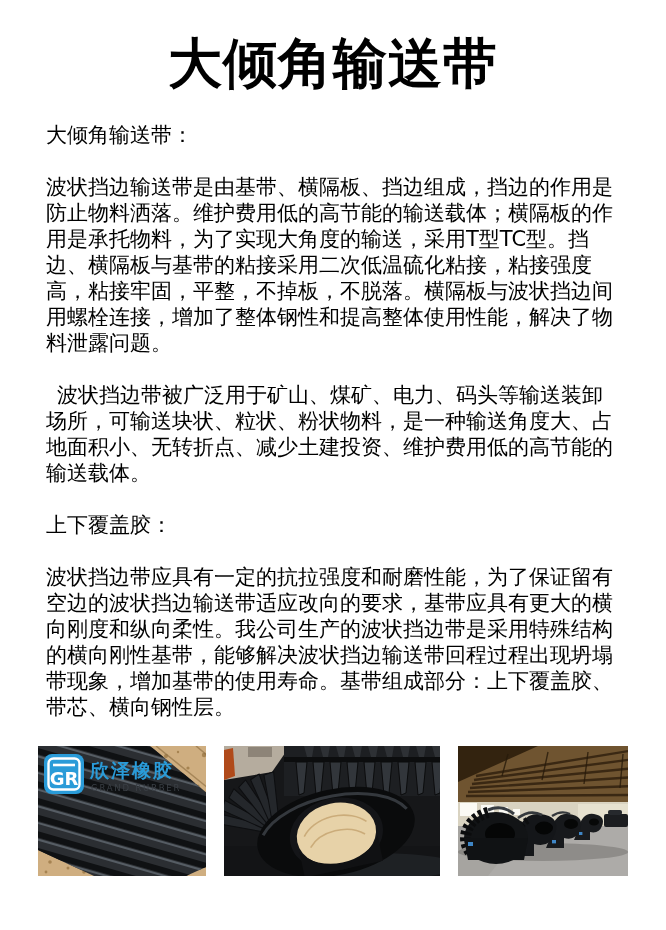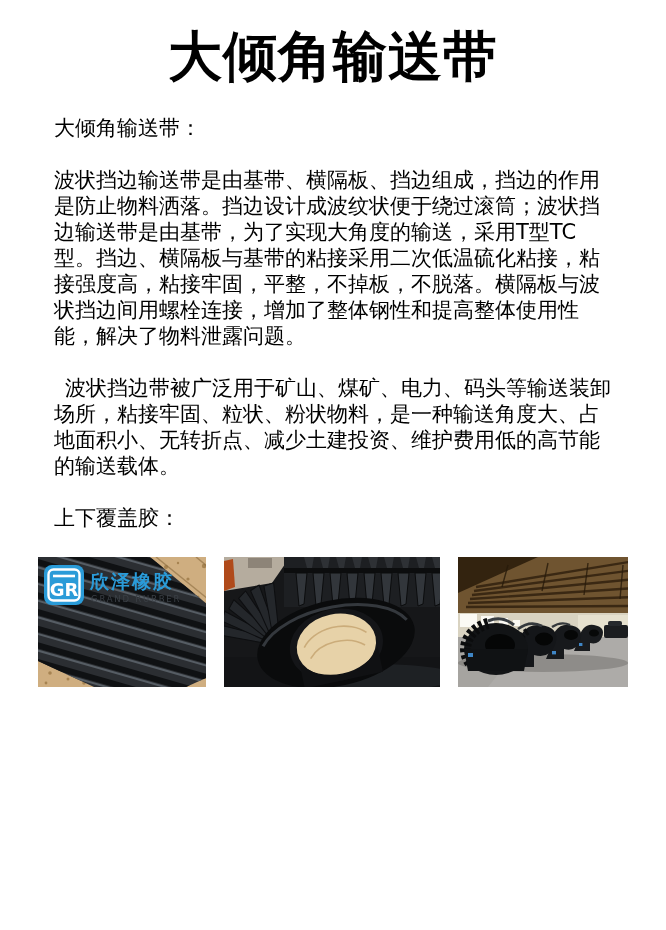--- a/index.html
+++ b/index.html
@@ -2,31 +2,31 @@
 <html><head>
 <meta charset="utf-8">
 <style>
   html,body{margin:0;padding:0;}
   body{
     width:666px;height:930px;background:#ffffff;color:#000;
     font-family:"DejaVu Sans","Liberation Sans",sans-serif;
     overflow:hidden;position:relative;
   }
   .page-title{
-    margin:0;padding-top:25px;
+    margin:0;padding-top:32px;
     text-align:center;
     font-size:54px;line-height:64px;font-weight:700;
     letter-spacing:1px;color:#000;
   }
   .content{
     margin:0 38px;
     font-size:21px;line-height:26px;
     word-break:break-all;
   }
-  .content p{margin:26px 16px;}
+  .content p{margin:26px 8px;}
   .content p.indent1{text-indent:11px;}
   .photo-row{
     margin:12px 38px 0;
     height:130px;
     display:flex;
     gap:18px;
   }
   .photo{height:130px;overflow:hidden;background:#1a1c1e;}
   .photo svg{display:block;}
   .photo-1{width:175px;}
@@ -35,23 +35,24 @@
 </style>
 </head>
 <body>
 
 <div>
 
   <h1 class="page-title">大倾角输送带</h1>
 
   <div class="content">
     <p>大倾角输送带：</p>
-    <p>波状挡边输送带是由基带、横隔板、挡边组成，挡边的作用是防止物料洒落。挡边设计成波纹状便于绕过滚筒；波状挡边输送带是由基带，为了实现大角度的输送，采用T型TC型。挡边、横隔板与基带的粘接采用二次低温硫化粘接，粘接强度高，粘接牢固，平整，不掉板，不脱落。横隔板与波状挡边间用螺栓连接，增加了整体钢性和提高整体使用性能，解决了物料泄露问题。</p>
-    <p class="indent1">波状挡边带被广泛用于矿山、煤矿、电力、码头等输送装卸场所，粘接牢固、粒状、粉状物料，是一种输送角度大、占地面积小、无转折点、减少土建投资、维护费用低的高节能的输送载体。</p>
+    <p>波状挡边输送带是由基带、横隔板、挡边组成，挡边的作用是防止物料洒落。维护费用低的高节能的输送载体；横隔板的作用是承托物料，为了实现大角度的输送，采用T型TC型。挡边、横隔板与基带的粘接采用二次低温硫化粘接，粘接强度高，粘接牢固，平整，不掉板，不脱落。横隔板与波状挡边间用螺栓连接，增加了整体钢性和提高整体使用性能，解决了物料泄露问题。</p>
+    <p class="indent1">波状挡边带被广泛用于矿山、煤矿、电力、码头等输送装卸场所，可输送块状、粒状、粉状物料，是一种输送角度大、占地面积小、无转折点、减少土建投资、维护费用低的高节能的输送载体。</p>
     <p>上下覆盖胶：</p>
+    <p>波状挡边带应具有一定的抗拉强度和耐磨性能，为了保证留有空边的波状挡边输送带适应改向的要求，基带应具有更大的横向刚度和纵向柔性。我公司生产的波状挡边带是采用特殊结构的横向刚性基带，能够解决波状挡边输送带回程过程出现坍塌带现象，增加基带的使用寿命。基带组成部分：上下覆盖胶、带芯、横向钢性层。</p>
   </div>
 
   <div class="photo-row">
 
     <div class="photo photo-1">
       <svg width="175" height="130" viewBox="0 0 175 130" xmlns="http://www.w3.org/2000/svg">
         <rect width="175" height="130" fill="#cfae80"></rect>
         <g fill="#9c7946" opacity="0.8">
           <circle cx="128" cy="10" r="2"></circle>
             <circle cx="150" cy="22" r="1.6"></circle>

